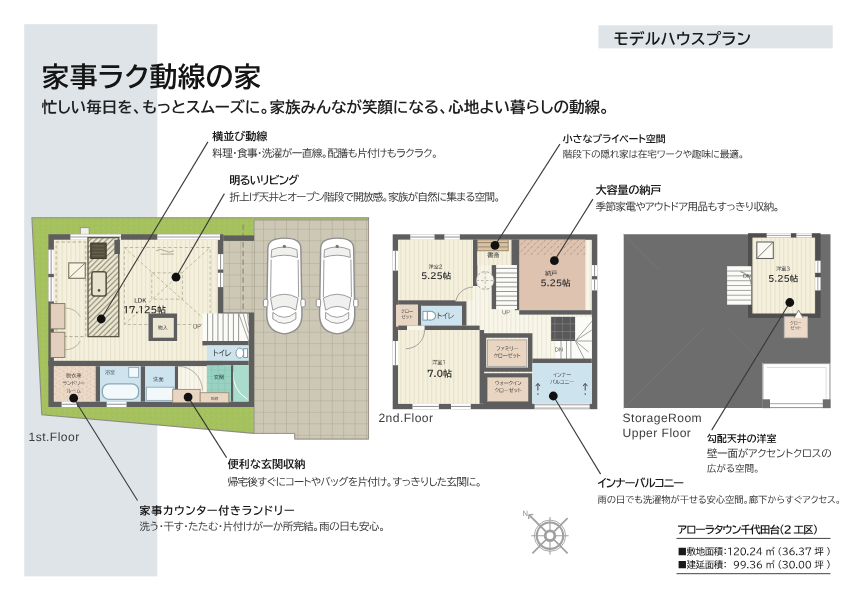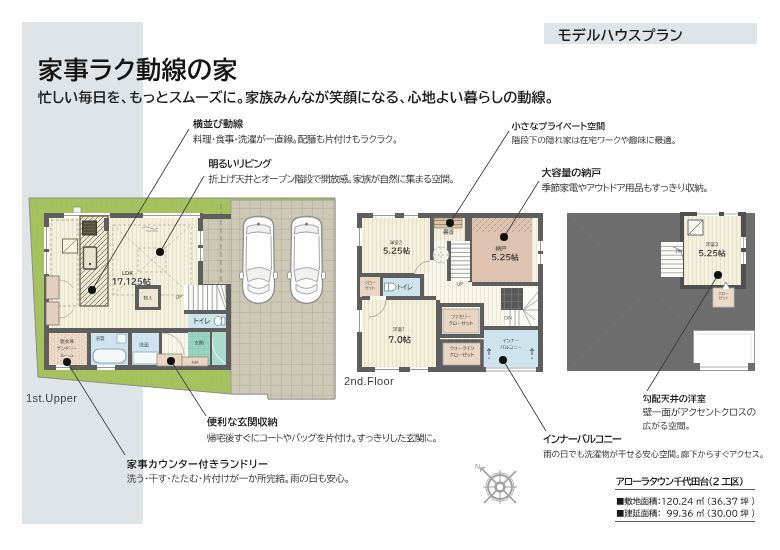--- a/index.html
+++ b/index.html
@@ -468,20 +468,21 @@
 
 <path d="M699.4 250H703V250.9H700.3L700 252.6H700.1Q700.6 252.2 701.4 252.2Q701.9 252.2 702.4 252.4Q703 252.8 703.2 253.4Q703.4 253.8 703.4 254.2Q703.4 255.3 702.6 255.8Q702 256.3 701.1 256.3Q699.7 256.3 698.9 255.5L699.4 254.9Q699.7 255.2 700.2 255.3Q700.6 255.5 701.1 255.5Q701.6 255.5 701.9 255.2Q702.4 254.9 702.4 254.2Q702.4 253.7 702.1 253.3Q701.7 252.9 701.1 252.9Q700.3 252.9 699.9 253.5L699.1 253.4Z M704.6 254.9H705.8V256.2H704.6Z M707.2 256.2V255.4Q707.6 254.3 709.2 253.2L709.4 253.1Q710 252.6 710.3 252.3Q710.6 252 710.6 251.6Q710.6 251.3 710.4 251.1Q710.1 250.7 709.5 250.7Q708.5 250.7 707.8 251.5L707.2 250.9Q707.4 250.6 707.8 250.3Q708.5 249.9 709.5 249.9Q710.2 249.9 710.7 250.2Q711.1 250.4 711.4 250.8Q711.6 251.2 711.6 251.6Q711.6 252.2 711.2 252.7Q710.9 253.1 710 253.6L709.8 253.8Q708.9 254.4 708.7 254.7Q708.3 255 708.2 255.3H711.7V256.2Z M713.5 250H717.1V250.9H714.3L714.1 252.6H714.1Q714.7 252.2 715.4 252.2Q716 252.2 716.4 252.4Q717 252.8 717.3 253.4Q717.4 253.8 717.4 254.2Q717.4 255.3 716.7 255.8Q716.1 256.3 715.1 256.3Q713.8 256.3 713 255.5L713.5 254.9Q713.8 255.2 714.2 255.3Q714.7 255.5 715.1 255.5Q715.6 255.5 716 255.2Q716.5 254.9 716.5 254.2Q716.5 253.7 716.1 253.3Q715.8 252.9 715.2 252.9Q714.4 252.9 714 253.5L713.1 253.4Z M719.4 250.9V249.5H720.2V250.9H721.2V254.5Q721.2 254.8 721.1 254.9Q721 255 720.7 255Q720.5 255 720.2 255V256.7H719.5V251.6H719.1V255.2H718.4V250.9ZM720.1 254.3Q720.3 254.3 720.4 254.3Q720.5 254.3 720.6 254.3Q720.6 254.3 720.6 254.2V251.6H720.1ZM723.5 250.9H725.4V251.6H723.5V253H725.1V256.7H724.3V256.2H722.2V256.7H721.4V253H722.7V249.5H723.5ZM722.2 253.7V255.5H724.3V253.7Z" fill="#333"></path>
 
 <path d="M721 292.4 721.3 292.6Q721 293.7 720.5 294.3Q720 294.9 719 295.2L718.8 294.9Q719.8 294.6 720.3 294.1Q720.8 293.5 720.9 292.7H719.6Q719.2 293.2 718.7 293.6L718.5 293.4Q718.8 293.1 719.1 292.8Q719.4 292.4 719.6 291.9L719.9 292Q719.8 292.2 719.7 292.4Z M721.9 292.2H724.7V295H721.9ZM722.3 292.5V294.7H724.4V292.5Z M725.3 293.3H728.5V293.6H725.3Z" fill="#444"></path>
 
 <path d="M719.6 296.4H719.9V297.3L721.7 297.1L721.9 297.3Q721.6 298.2 720.9 298.6L720.7 298.4Q721 298.2 721.3 297.9Q721.4 297.7 721.5 297.4L719.9 297.6V298.9Q719.9 299.2 720 299.2Q720.1 299.3 720.6 299.3Q721.1 299.3 721.7 299.2V299.5Q721.2 299.6 720.8 299.6Q720 299.6 719.8 299.5Q719.6 299.4 719.6 299V297.7L718.8 297.8L718.7 297.5L719.6 297.4ZM721.5 297Q721.4 296.7 721.2 296.4L721.4 296.3Q721.6 296.6 721.7 296.9ZM722 296.9Q721.9 296.6 721.7 296.3L721.9 296.2Q722.1 296.5 722.2 296.8Z M722.9 298.3Q722.8 297.8 722.6 297.3L722.8 297.2Q723 297.6 723.2 298.2ZM723.7 298.2Q723.6 297.6 723.4 297.2L723.7 297.1Q723.9 297.5 724 298.1ZM723.2 299.4Q724.1 299.2 724.5 298.5Q724.7 298.1 724.8 297.1L725.1 297.2Q725 297.9 724.9 298.3Q724.7 298.9 724.3 299.2Q723.9 299.5 723.4 299.6Z M726.1 296.4H726.4V297.5Q727.6 297.8 728.2 298.2L728.1 298.5Q727.3 298.1 726.4 297.8V299.7H726.1Z" fill="#444"></path>
 
 <path d="M675.9 249.2H676.9Q677.7 249.2 678.1 249.5Q678.4 249.7 678.6 250Q678.8 250.4 678.8 250.9Q678.8 251.5 678.5 252Q678 252.6 676.9 252.6H675.9ZM676.3 249.5V252.3H676.9Q677.5 252.3 677.8 252Q678.1 251.9 678.3 251.5Q678.4 251.2 678.4 250.9Q678.4 250.1 677.8 249.8Q677.5 249.5 676.9 249.5Z M679.4 249.2H680L681.3 251.2Q681.5 251.6 681.7 252H681.7Q681.7 251.2 681.7 250.8V249.2H682.1V252.6H681.7L680.2 250.3Q680 250 679.8 249.6H679.8Q679.8 250.1 679.8 250.8V252.6H679.4Z" fill="#333"></path>
   </svg>
 
-  <div class="fl" style="left:26px;top:392px">1st.Upper</div>
+  <div class="fl" style="left:26px;top:392px">1st.Floor</div>
 
   <div class="fl" style="left:344px;top:375px">2nd.Floor</div>
 
+  <div class="fl" style="left:566px;top:375px;line-height:13px">StorageRoom<br>Upper Floor</div>
 
   <div class="abs" style="left:615px;top:489px;width:140px;height:1px;background:#555"></div>
 
   <div class="abs" style="left:615px;top:521px;width:140px;height:1px;background:#555"></div>
 </div>
 </body></html>

